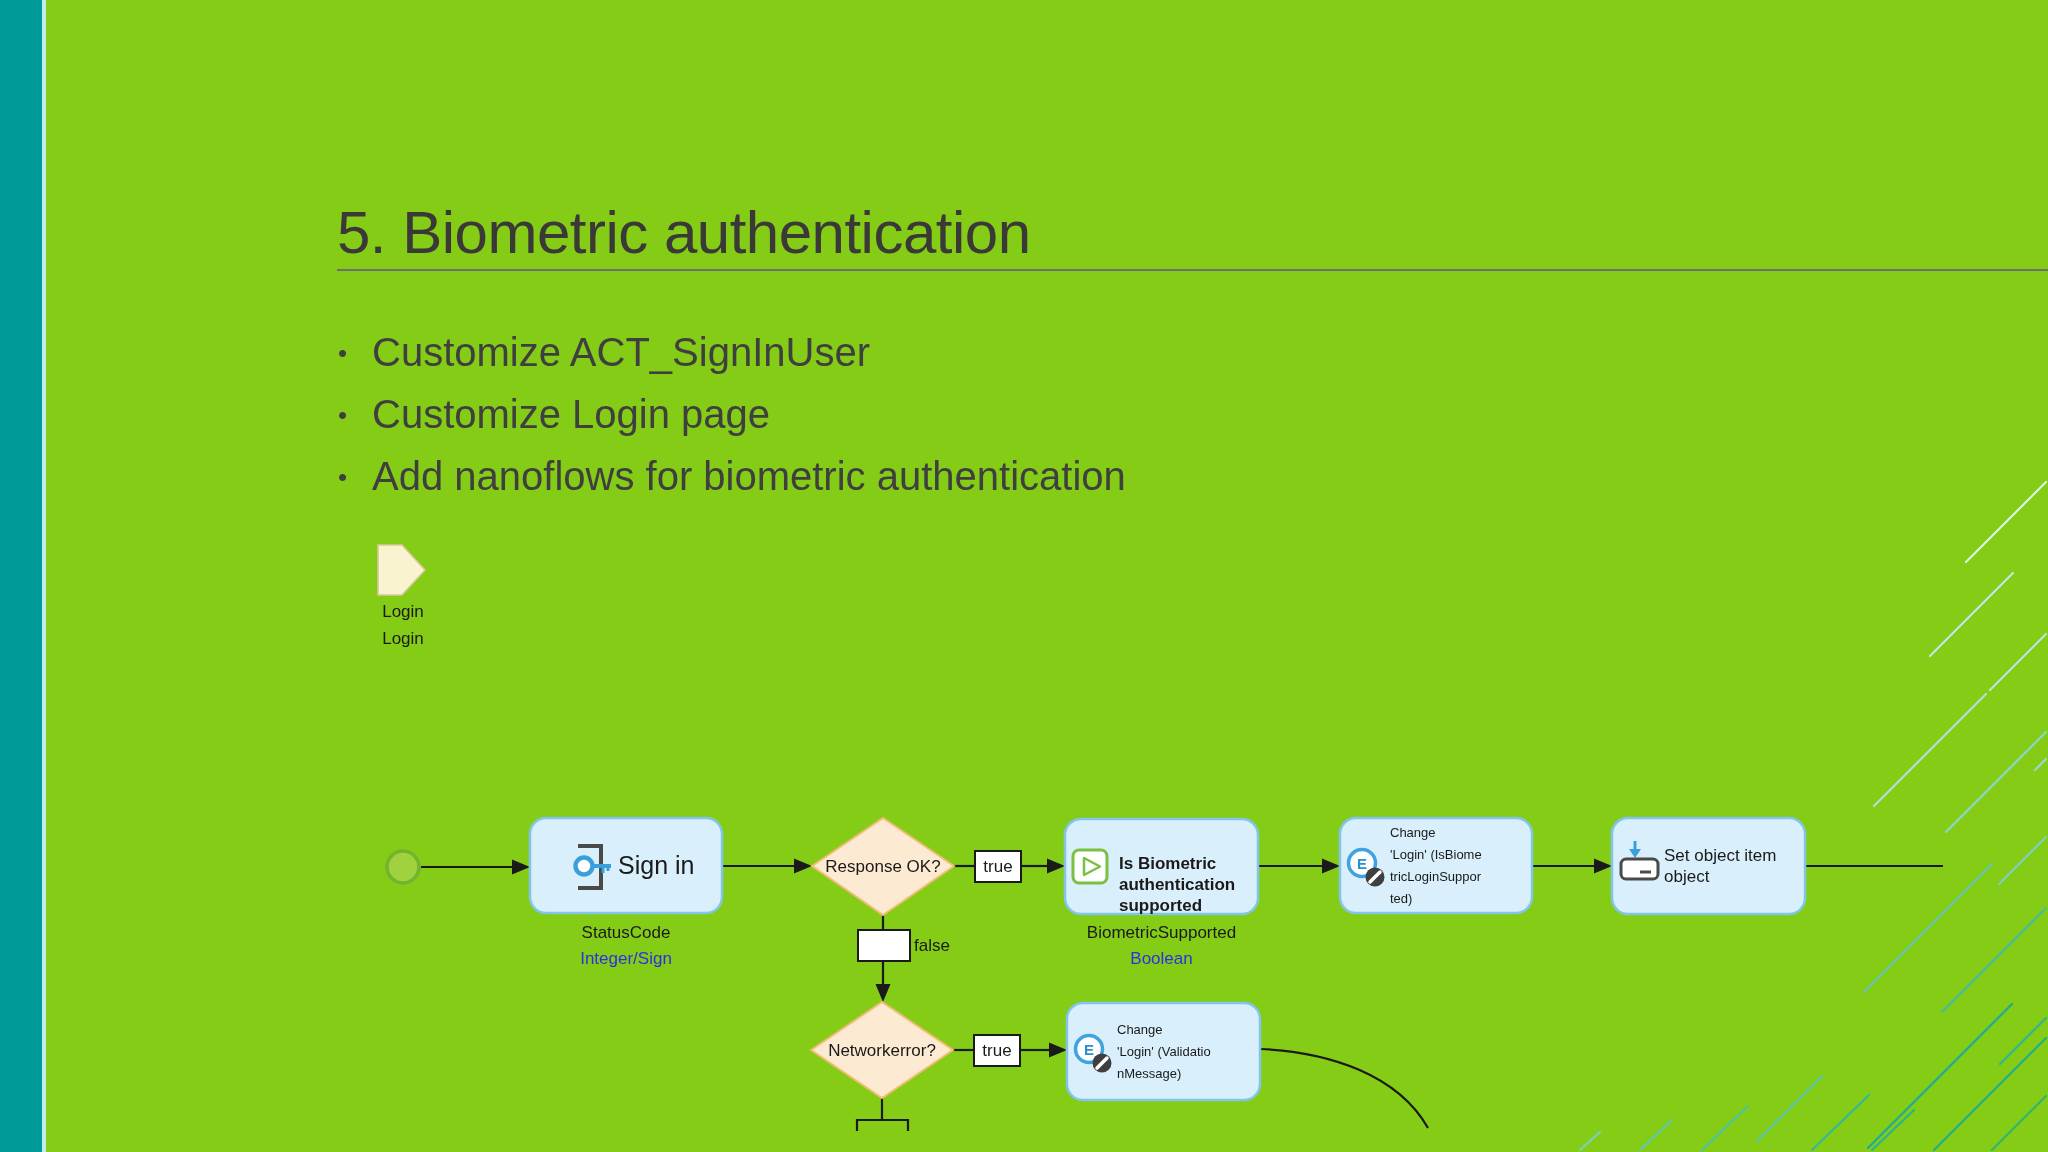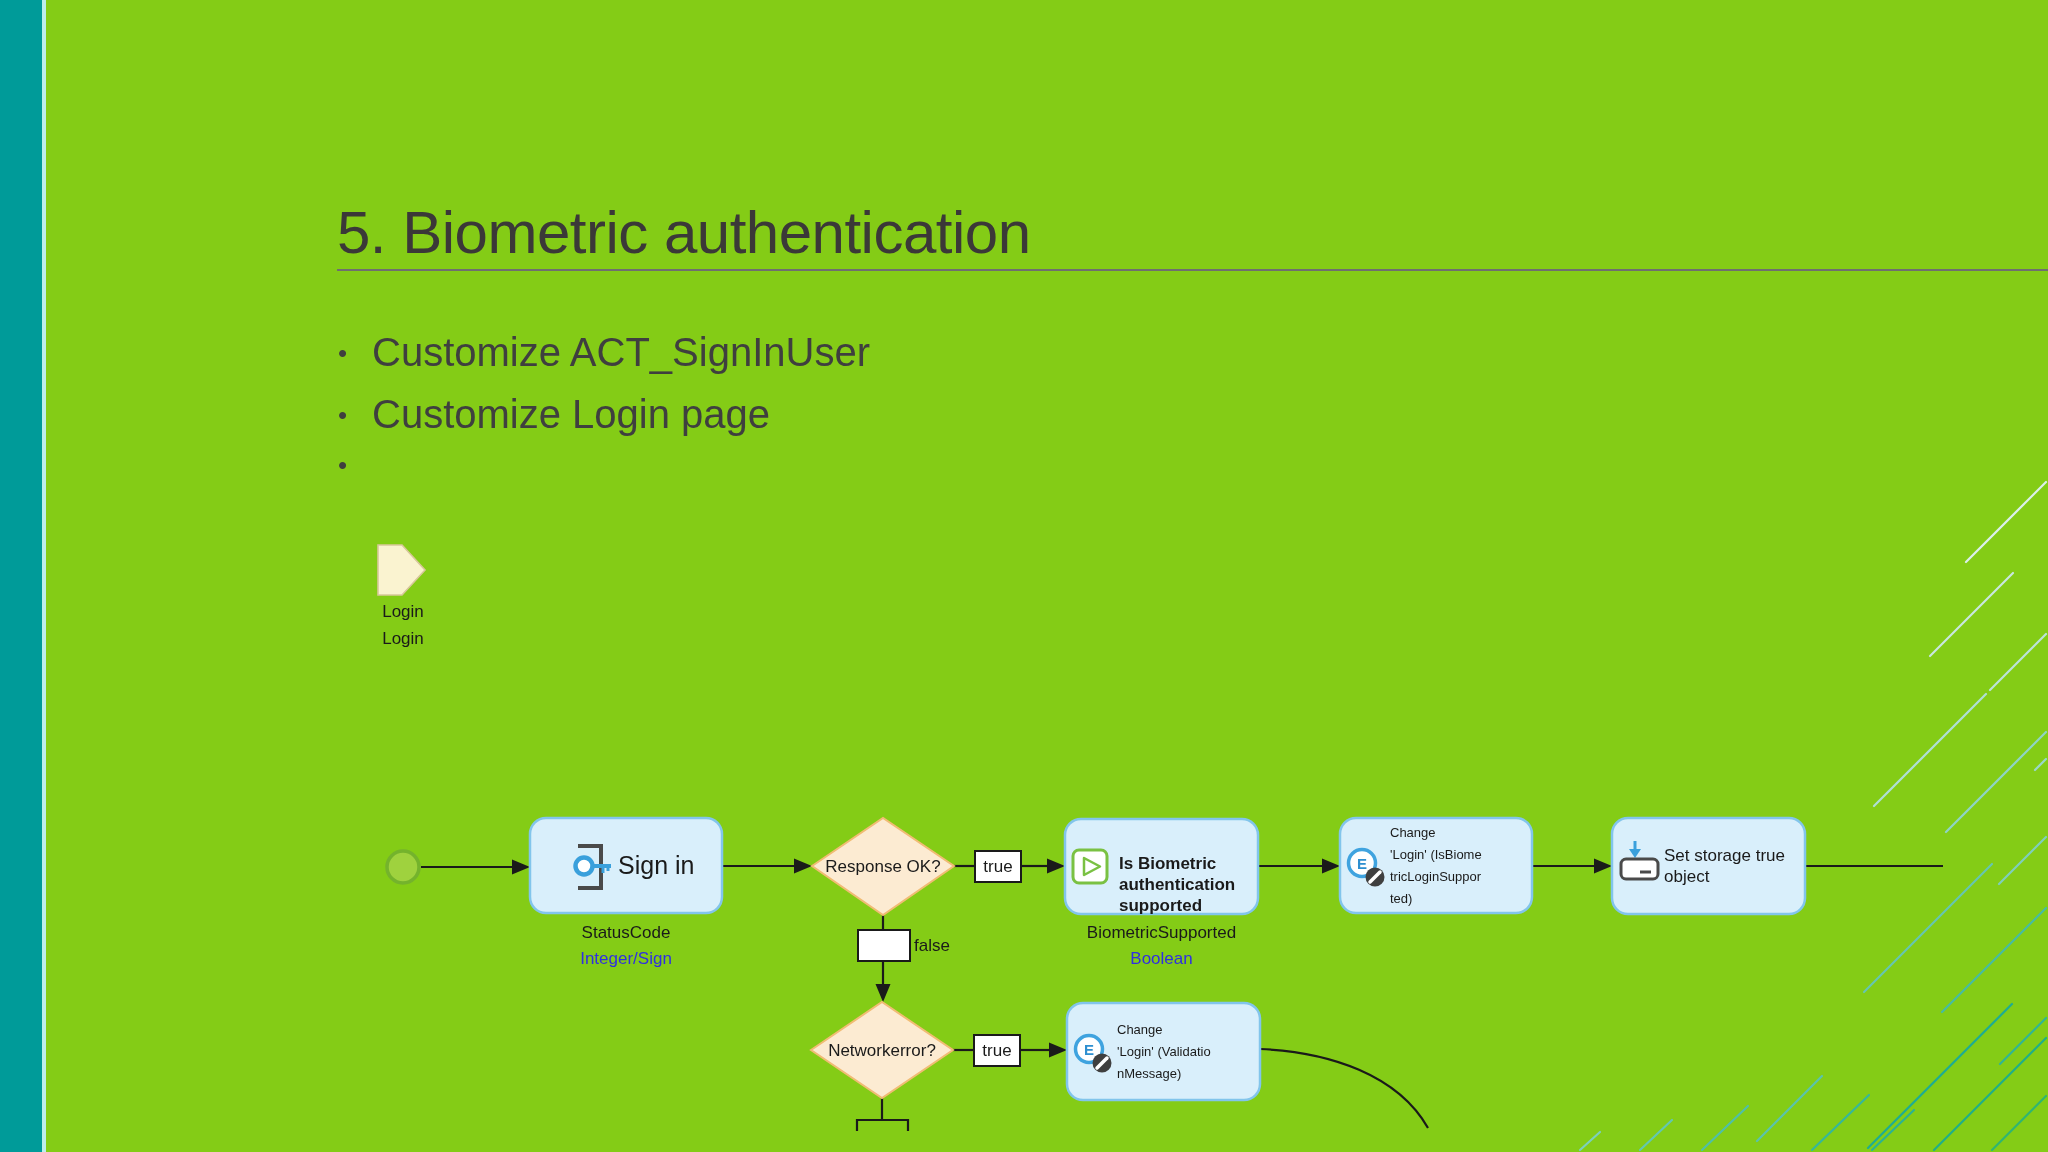--- a/index.html
+++ b/index.html
@@ -43,20 +43,21 @@
     <li>
       <span class="dot">•</span>
       <span>Customize ACT_SignInUser</span>
     </li>
     <li>
       <span class="dot">•</span>
       <span>Customize Login page</span>
     </li>
     <li>
       <span class="dot">•</span>
+      <span>Add nanoflows for biometric authentication</span>
     </li>
   </ul>
 
   <svg class="art" viewBox="0 0 2048 1152">
 
     <g stroke-width="2.2" stroke-linecap="round">
       <line x1="1966" y1="562" x2="2046" y2="482" stroke="#DCF0EC"></line>
       <line x1="1930" y1="656" x2="2013" y2="573" stroke="#C9E7E1"></line>
       <line x1="1990" y1="690" x2="2046" y2="634" stroke="#BCE3DC"></line>
       <line x1="1874" y1="806" x2="1986" y2="694" stroke="#AFDFD6"></line>
@@ -176,21 +177,21 @@
   <div class="lbl center fs17 blue" style="left:1065px;top:948px;width:193px;height:21px;">Boolean</div>
 
   <div class="lbl col fs16" style="left:1390px;top:818px;height:95px;">
     <span>Change</span>
     <span>'Login' (IsBiome</span>
     <span>tricLoginSuppor</span>
     <span>ted)</span>
   </div>
 
   <div class="lbl col fs17" style="left:1664px;top:818px;height:96px;">
-    <span>Set storage true</span>
+    <span>Set object item</span>
     <span>object</span>
   </div>
 
   <div class="lbl colc fs17" style="left:811px;top:1002px;width:142px;height:96px;">
     <span>Network</span>
     <span>error?</span>
   </div>
   <div class="lbl center fs17" style="left:974px;top:1035px;width:46px;height:31px;">true</div>
 
   <div class="lbl col fs16" style="left:1117px;top:1003px;height:97px;">

